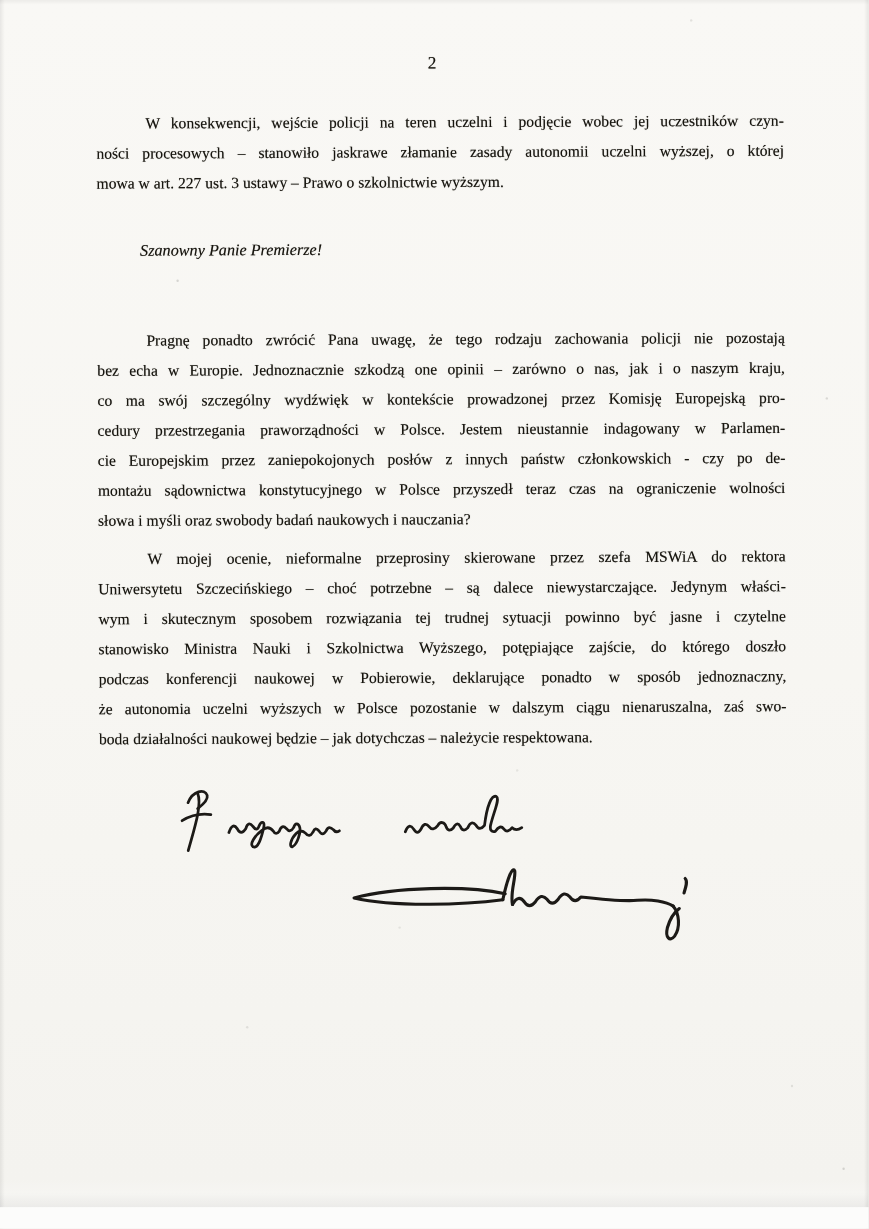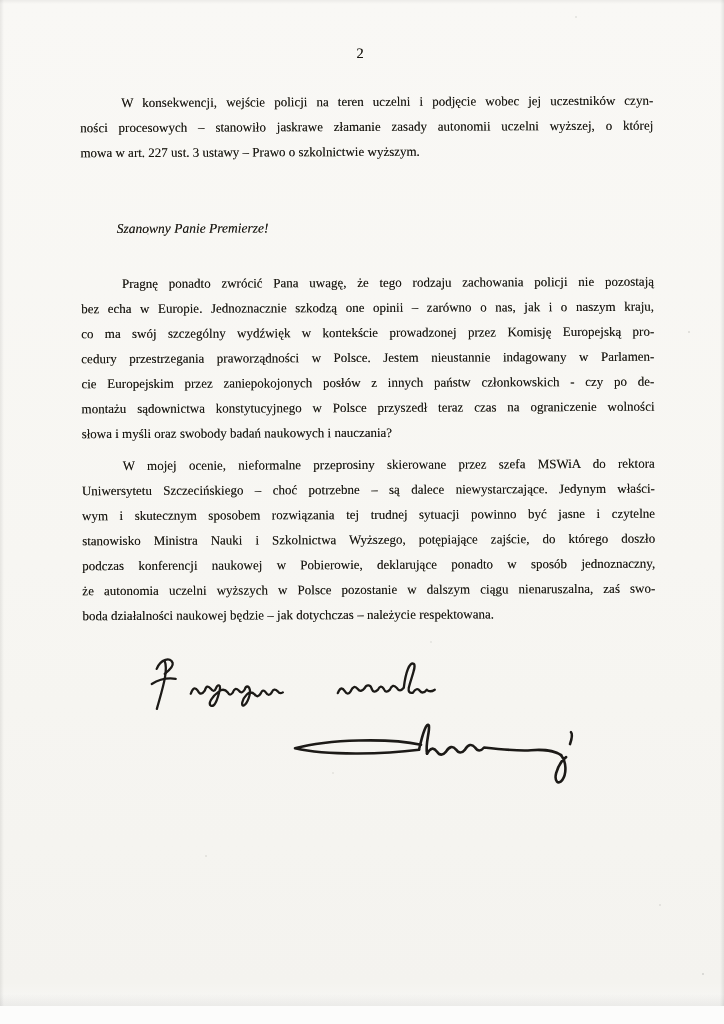--- a/index.html
+++ b/index.html
@@ -32,21 +32,21 @@
       702px 973px 0 0 rgba(95,95,90,.22);}
   .content{position:absolute;inset:0;transform:rotate(-0.25deg);}
   .page-number{position:absolute;top:45px;left:0;width:724px;text-align:center;
     font-size:14.5px;text-shadow:0 0 .6px rgba(23,21,15,.55);}
   .para{position:absolute;left:82px;width:573px;font-size:13px;line-height:25px;
     text-shadow:0 0 .6px rgba(23,21,15,.55);}
   .para .line{text-align:justify;text-align-last:justify;height:25px;overflow:visible;}
   .para .line.first{text-indent:41px;}
   .para .line.last{text-align-last:left;}
   .p1{top:89px;}
-  .salutation{position:absolute;left:118px;top:220px;font-size:13.5px;font-style:italic;
+  .salutation{position:absolute;left:118px;top:200px;font-size:13.5px;font-style:italic;
     text-shadow:0 0 .6px rgba(23,21,15,.55);}
   .p2{top:270px;}
   .p3{top:452px;}
   .signature{position:absolute;left:118px;top:646px;width:500px;height:160px;}
   .signature path{fill:none;stroke:#1c1a17;stroke-linecap:round;stroke-linejoin:round;}
   .signature .phrase{stroke-width:2.3;}
   .signature .flourish{stroke-width:2.6;}
 </style>
 </head>
 <body>

